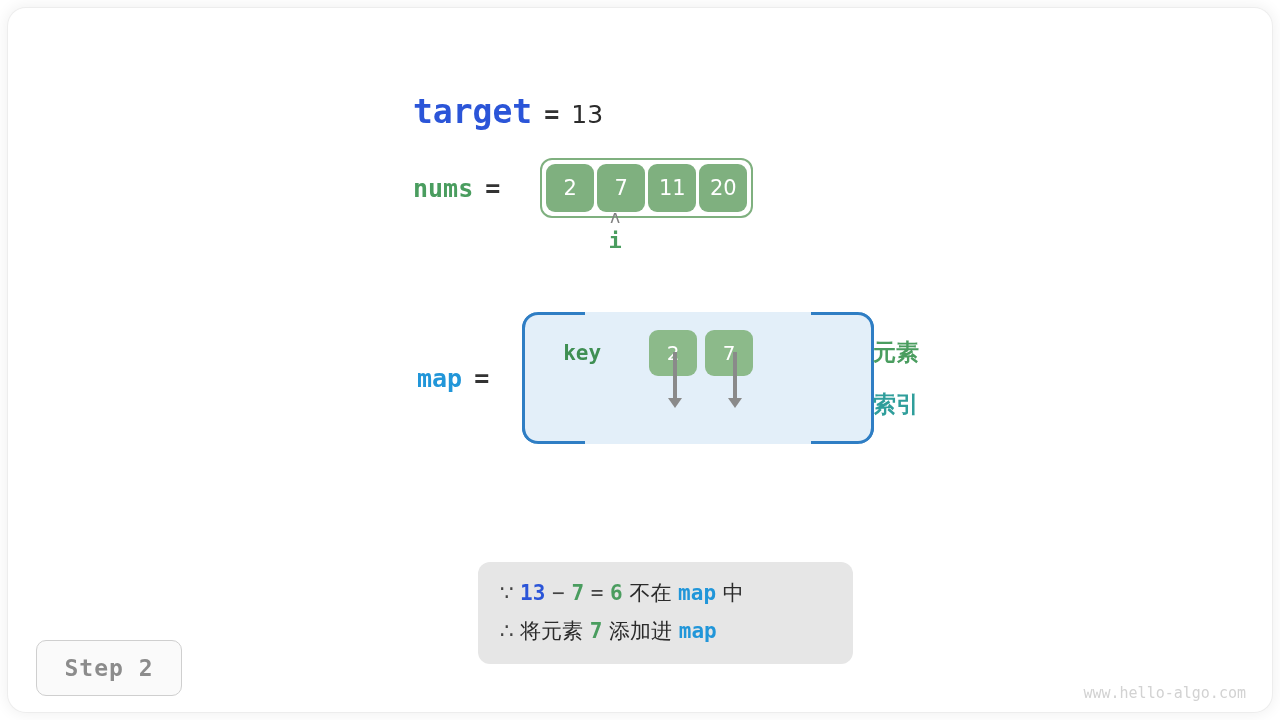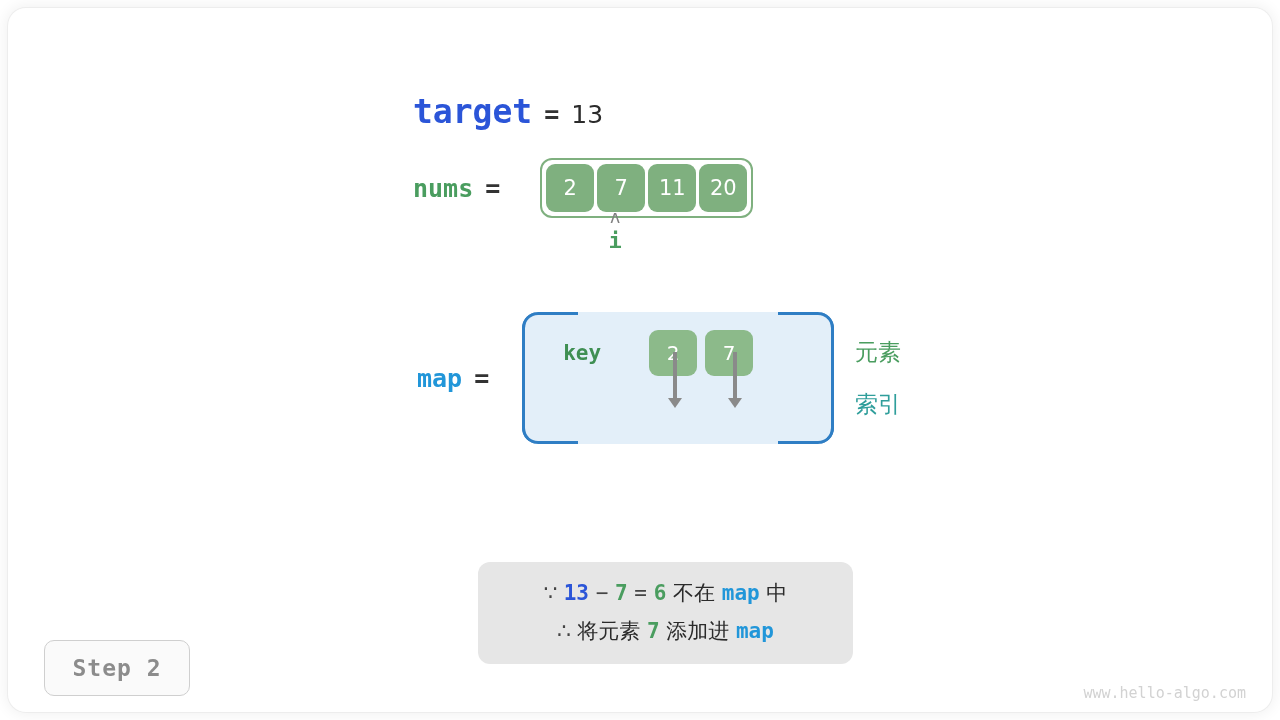--- a/index.html
+++ b/index.html
@@ -146,21 +146,21 @@
     font-family: "DejaVu Sans Mono", monospace;
     font-size: 25px;
     font-weight: bold;
     color: #333333;
     margin-left: 12px;
   }
 
   #map-box {
     position: relative;
     margin-left: 33px;
-    width: 312px;
+    width: 352px;
     height: 132px;
     background: #e3eff9;
     border-radius: 16px;
     border-left: 3px solid #2f7ec4;
     border-right: 3px solid #2f7ec4;
     box-sizing: border-box;
   }
   
   #map-box::before,
   #map-box::after {
@@ -244,24 +244,25 @@
   #map-arrow-1 { left: 208px; }
 
   
   #legend {
     position: absolute;
     left: 855px;
     top: 337px;
   }
   #legend div {
     font-family: "DejaVu Sans", sans-serif;
-    font-weight: normal;
+    font-weight: bold;
     font-size: 23px;
     height: 52px;
     line-height: 30px;
+    margin-left: 18px;
   }
   #legend-element { color: #4a9d5f; }
   #legend-index { color: #2f9e9b; }
 
   
   #caption {
     position: absolute;
     left: 492px;
     top: 513px;
     font-size: 21px;
@@ -278,21 +279,20 @@
   
   #callout {
     position: absolute;
     left: 478px;
     top: 562px;
     width: 375px;
     background: #e6e6e6;
     border-radius: 12px;
     padding: 12px 22px 14px 22px;
     box-sizing: border-box;
-    text-align: center;
   }
   #callout .line {
     font-family: "DejaVu Sans", sans-serif;
     font-size: 21px;
     color: #2b2b2b;
     line-height: 38px;
     white-space: nowrap;
   }
   #callout .sym { color: #444444; }
   #callout .blue {
@@ -311,21 +311,21 @@
     font-weight: bold;
   }
   #callout .op {
     color: #444444;
     font-family: "DejaVu Sans Mono", monospace;
   }
 
   
   #step-badge {
     position: absolute;
-    left: 44px;
+    left: 36px;
     top: 640px;
     width: 144px;
     height: 54px;
     border: 1px solid #cfcfcf;
     border-radius: 10px;
     background: #fafafa;
     display: flex;
     align-items: center;
     justify-content: center;
     font-family: "DejaVu Sans Mono", monospace;

